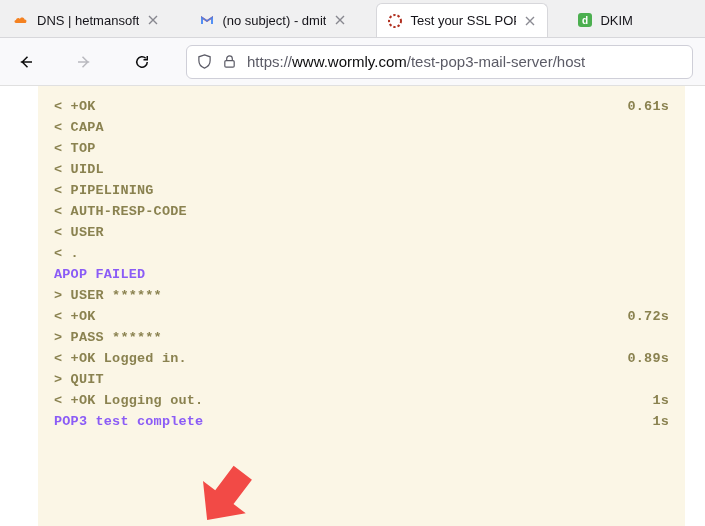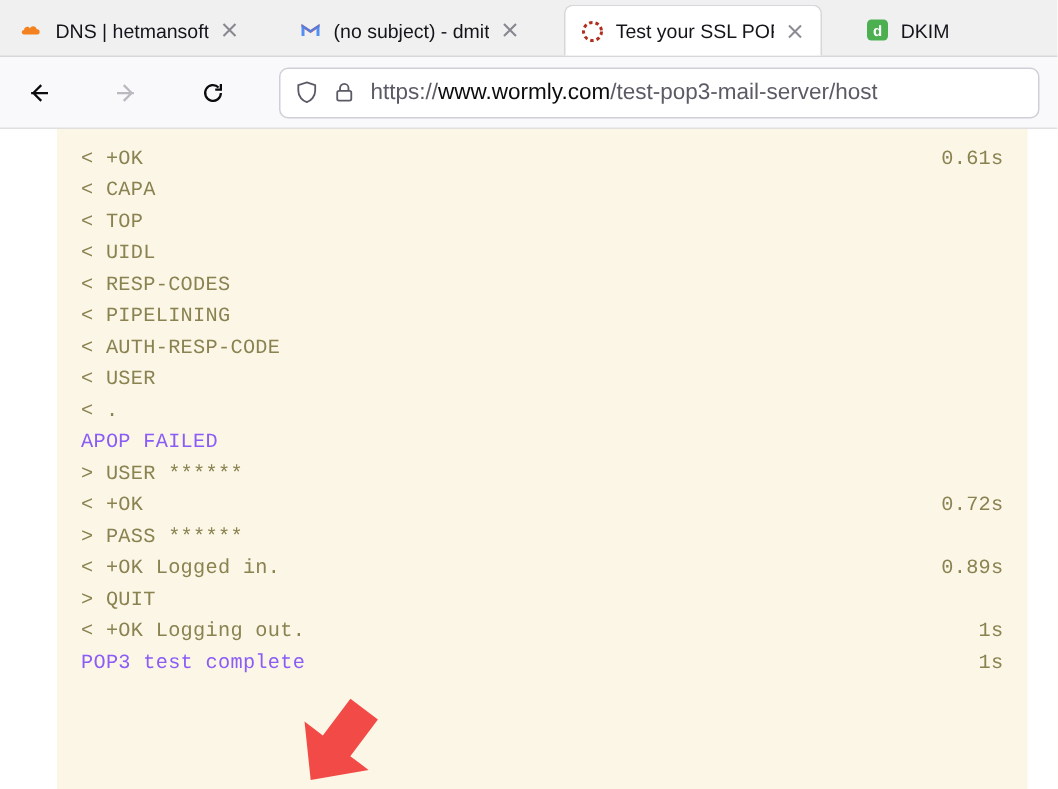--- a/index.html
+++ b/index.html
@@ -20,21 +20,21 @@
   .nav-btn svg { width: 18px; height: 18px; }
   .urlbar { flex: 1; display: flex; align-items: center; height: 34px; border: 1px solid #cfcfd8; border-radius: 6px; background: #fff; padding: 0 10px; gap: 10px; font-size: 15px; color: #5b5b66; overflow: hidden; }
   .urlbar .lock { width: 15px; height: 15px; }
   .urlbar .shield { width: 15px; height: 15px; }
   .urlbar .url-text { white-space: nowrap; overflow: hidden; }
   .urlbar .url-domain { color: #0c0c0d; }
 
   
   .viewport { height: calc(526px - 38px - 48px); background: #fff; overflow: hidden; position: relative; }
   .page-card { margin: 0 20px 0 38px; background: #fbf6e6; padding: 10px 16px 40px 16px; min-height: 100%; }
-  .log { font-family: ui-monospace, "SF Mono", Consolas, "Courier New", monospace; font-size: 13.5px; color: #8a8250; letter-spacing: .2px; }
+  .log { font-family: ui-monospace, "SF Mono", Consolas, "Courier New", monospace; font-size: 13.5px; color: #8a8250; letter-spacing: .2px; font-weight: bold; }
   .log-row { display: flex; justify-content: space-between; line-height: 21px; }
   .log-row .left { white-space: pre; }
   .log-row .right { white-space: nowrap; padding-left: 20px; }
   .log-row.green .left { color: #8b5cf6; }
 
   
   .arrow { position: absolute; left: 172px; top: 372px; width: 99px; height: 86px; pointer-events: none; }
   .arrow svg { width: 100%; height: 100%; }
 </style>
 </head>
@@ -137,23 +137,20 @@
         <div class="log-row">
           <span class="left">&lt; CAPA</span>
         </div>
         <div class="log-row">
           <span class="left">&lt; TOP</span>
         </div>
         <div class="log-row">
           <span class="left">&lt; UIDL</span>
         </div>
         <div class="log-row">
-          <span class="left">&lt; RESP-CODES</span>
-        </div>
-        <div class="log-row">
           <span class="left">&lt; PIPELINING</span>
         </div>
         <div class="log-row">
           <span class="left">&lt; AUTH-RESP-CODE</span>
         </div>
         <div class="log-row">
           <span class="left">&lt; USER</span>
         </div>
         <div class="log-row">
           <span class="left">&lt; .</span>

